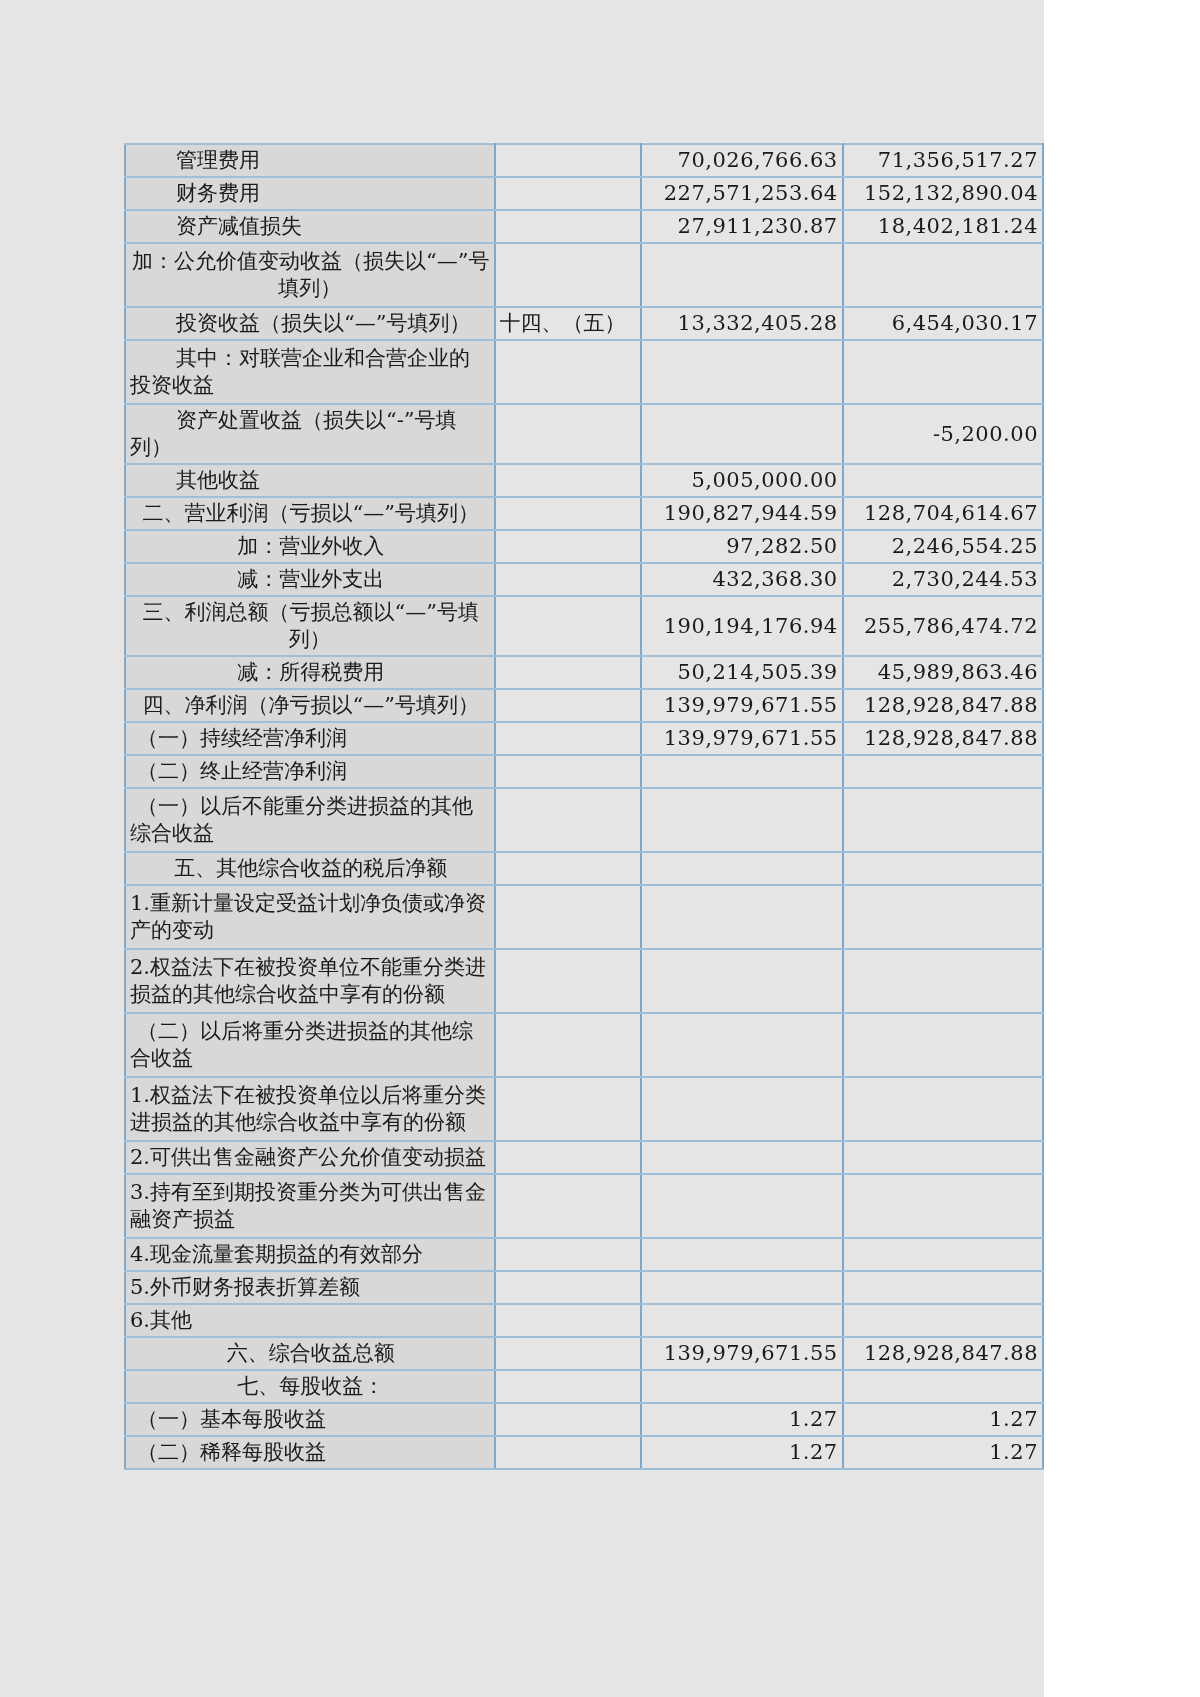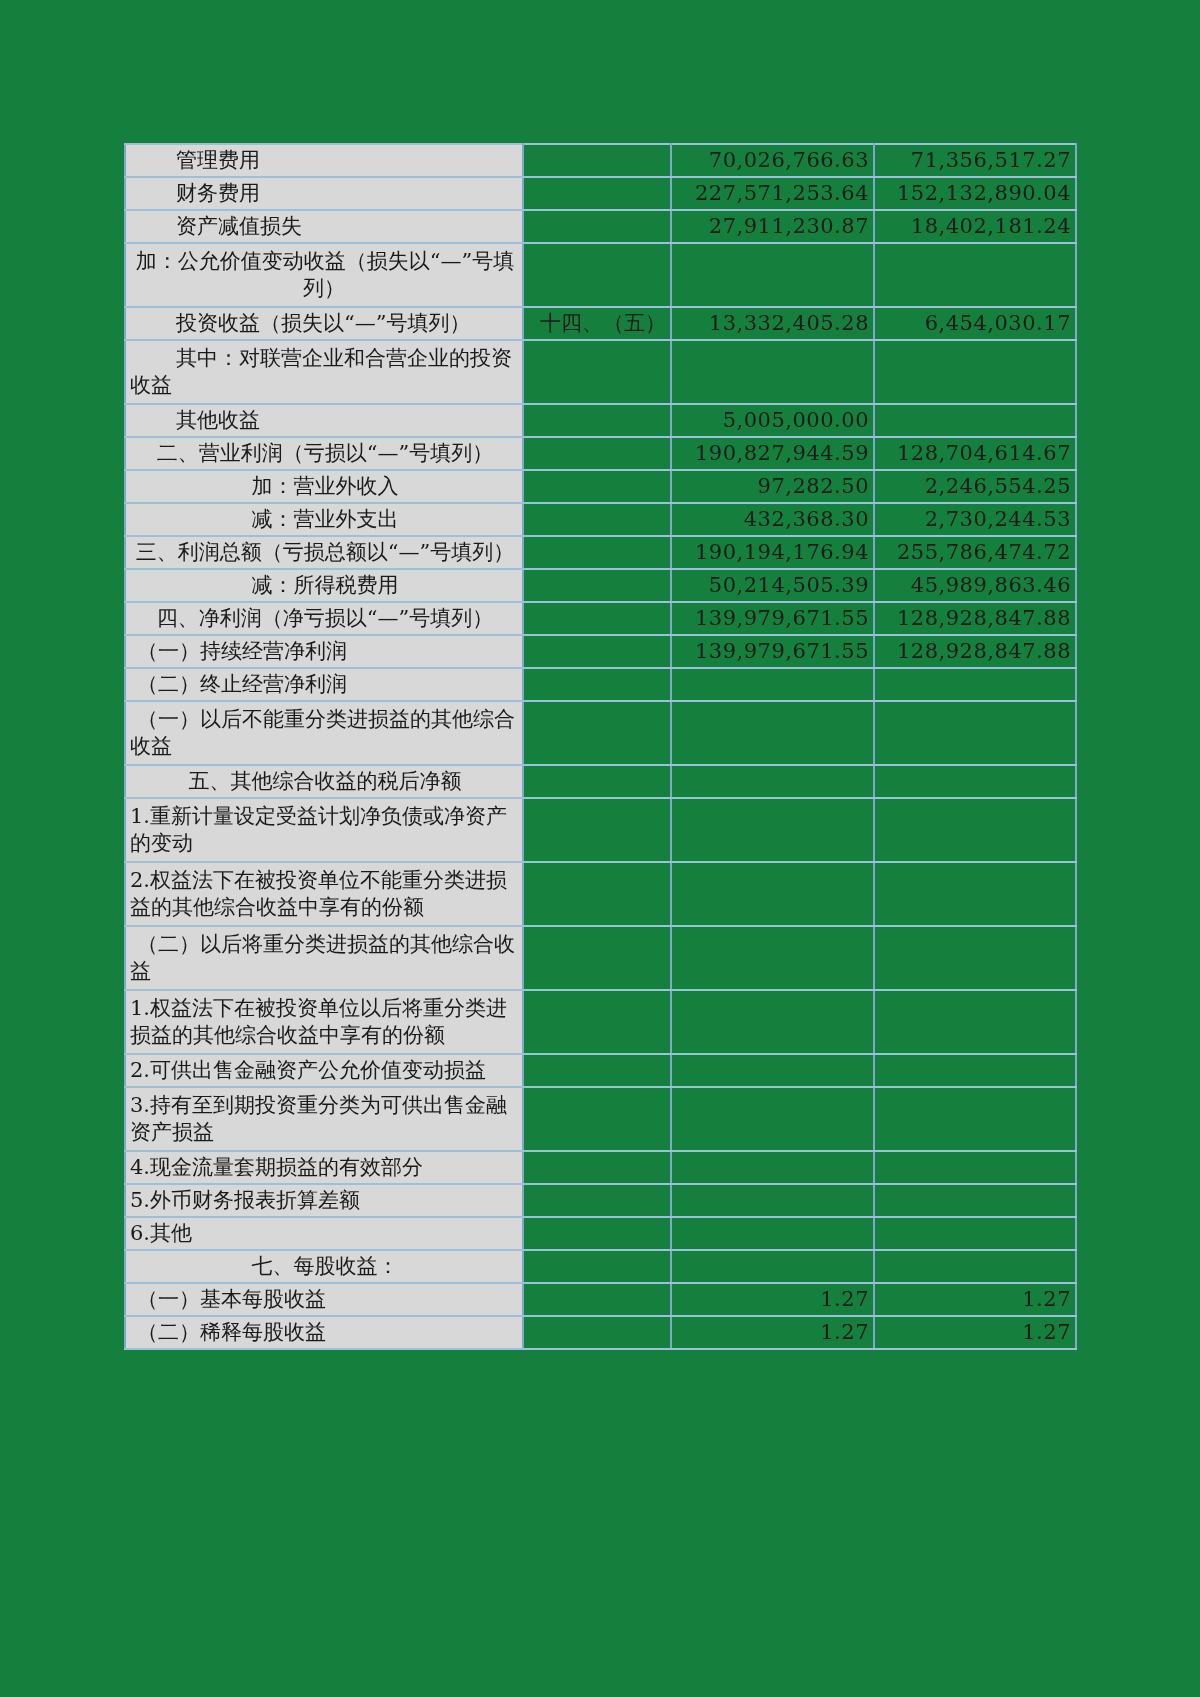--- a/index.html
+++ b/index.html
@@ -7,22 +7,22 @@
     width: 1200px;
     height: 1697px;
     background: #ffffff;
     font-family: "DejaVu Serif", "Liberation Serif", serif;
     color: #1a1a1a;
     position: relative;
   }
   .sheet {
     position: absolute;
     left: 0; top: 0;
-    width: 1200px; height: 1697px;
-    background: #15803d;
+    width: 1044px; height: 1697px;
+    background: #e5e5e5;
   }
   table.fin {
     position: absolute;
     left: 124px;
     top: 143px;
     border-collapse: collapse;
     table-layout: fixed;
   }
   table.fin td {
     border: 2px solid #7ea9cb;
@@ -33,21 +33,21 @@
     vertical-align: middle;
     padding: 2px 4px;
     overflow: hidden;
   }
   td.c-label {
     background: #d8d8d8;
     padding-left: 3px;
     padding-right: 6px;
   }
   td.c-note {
-    text-align: right;
+    text-align: left;
     font-size: 20px;
     white-space: nowrap;
   }
   td.c-num {
     text-align: right;
     padding-right: 9px;
     font-size: 20px;
     letter-spacing: 0.5px;
     white-space: nowrap;
   }
@@ -101,20 +101,26 @@
           <td class="c-num">13,332,405.28</td>
           <td class="c-num">6,454,030.17</td>
         </tr>
         <tr class="row ind3 tall">
           <td class="c-label">其中：对联营企业和合营企业的投资收益</td>
           <td class="c-note"></td>
           <td class="c-num"></td>
           <td class="c-num"></td>
         </tr>
         <tr class="row ind3">
+          <td class="c-label">资产处置收益（损失以“-”号填列）</td>
+          <td class="c-note"></td>
+          <td class="c-num"></td>
+          <td class="c-num">-5,200.00</td>
+        </tr>
+        <tr class="row ind3">
           <td class="c-label">其他收益</td>
           <td class="c-note"></td>
           <td class="c-num">5,005,000.00</td>
           <td class="c-num"></td>
         </tr>
         <tr class="row ind1 bold">
           <td class="c-label">二、营业利润（亏损以“—”号填列）</td>
           <td class="c-note"></td>
           <td class="c-num">190,827,944.59</td>
           <td class="c-num">128,704,614.67</td>
@@ -219,20 +225,26 @@
           <td class="c-label">5.外币财务报表折算差额</td>
           <td class="c-note"></td>
           <td class="c-num"></td>
           <td class="c-num"></td>
         </tr>
         <tr class="row ind0">
           <td class="c-label">6.其他</td>
           <td class="c-note"></td>
           <td class="c-num"></td>
           <td class="c-num"></td>
+        </tr>
+        <tr class="row ind1 bold">
+          <td class="c-label">六、综合收益总额</td>
+          <td class="c-note"></td>
+          <td class="c-num">139,979,671.55</td>
+          <td class="c-num">128,928,847.88</td>
         </tr>
         <tr class="row ind1 bold">
           <td class="c-label">七、每股收益：</td>
           <td class="c-note"></td>
           <td class="c-num"></td>
           <td class="c-num"></td>
         </tr>
         <tr class="row ind2">
           <td class="c-label">（一）基本每股收益</td>
           <td class="c-note"></td>

